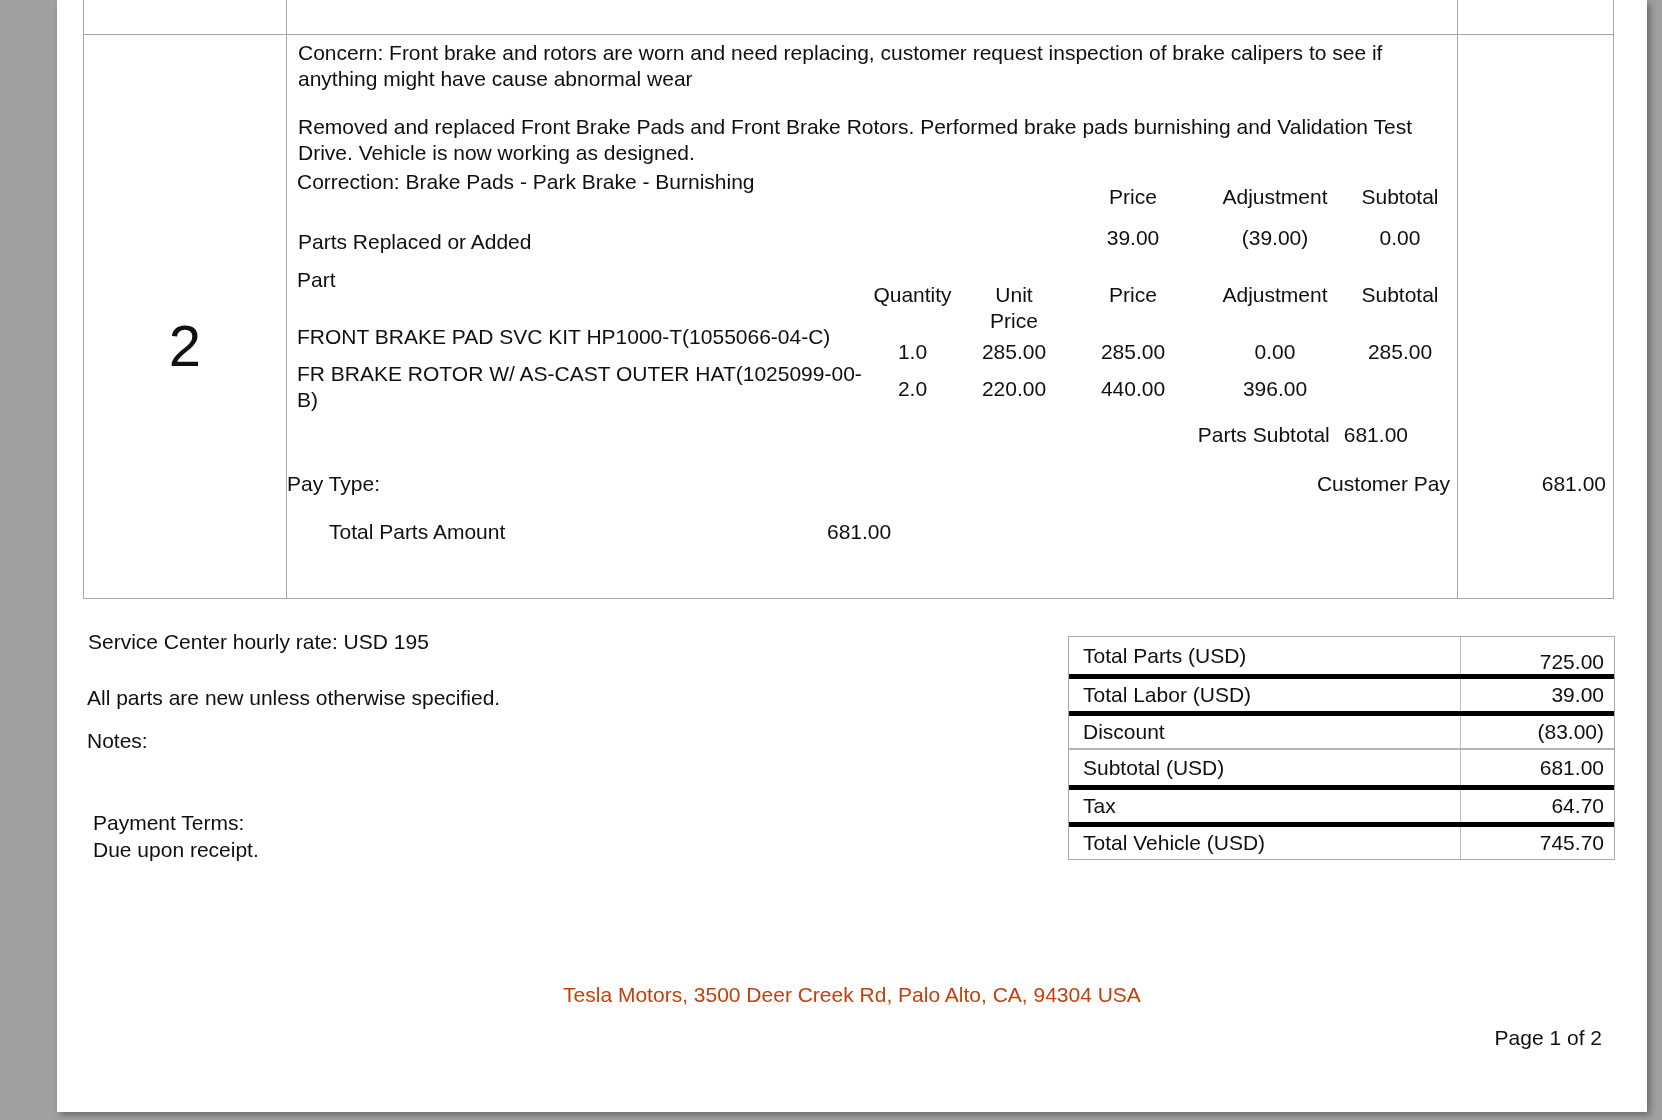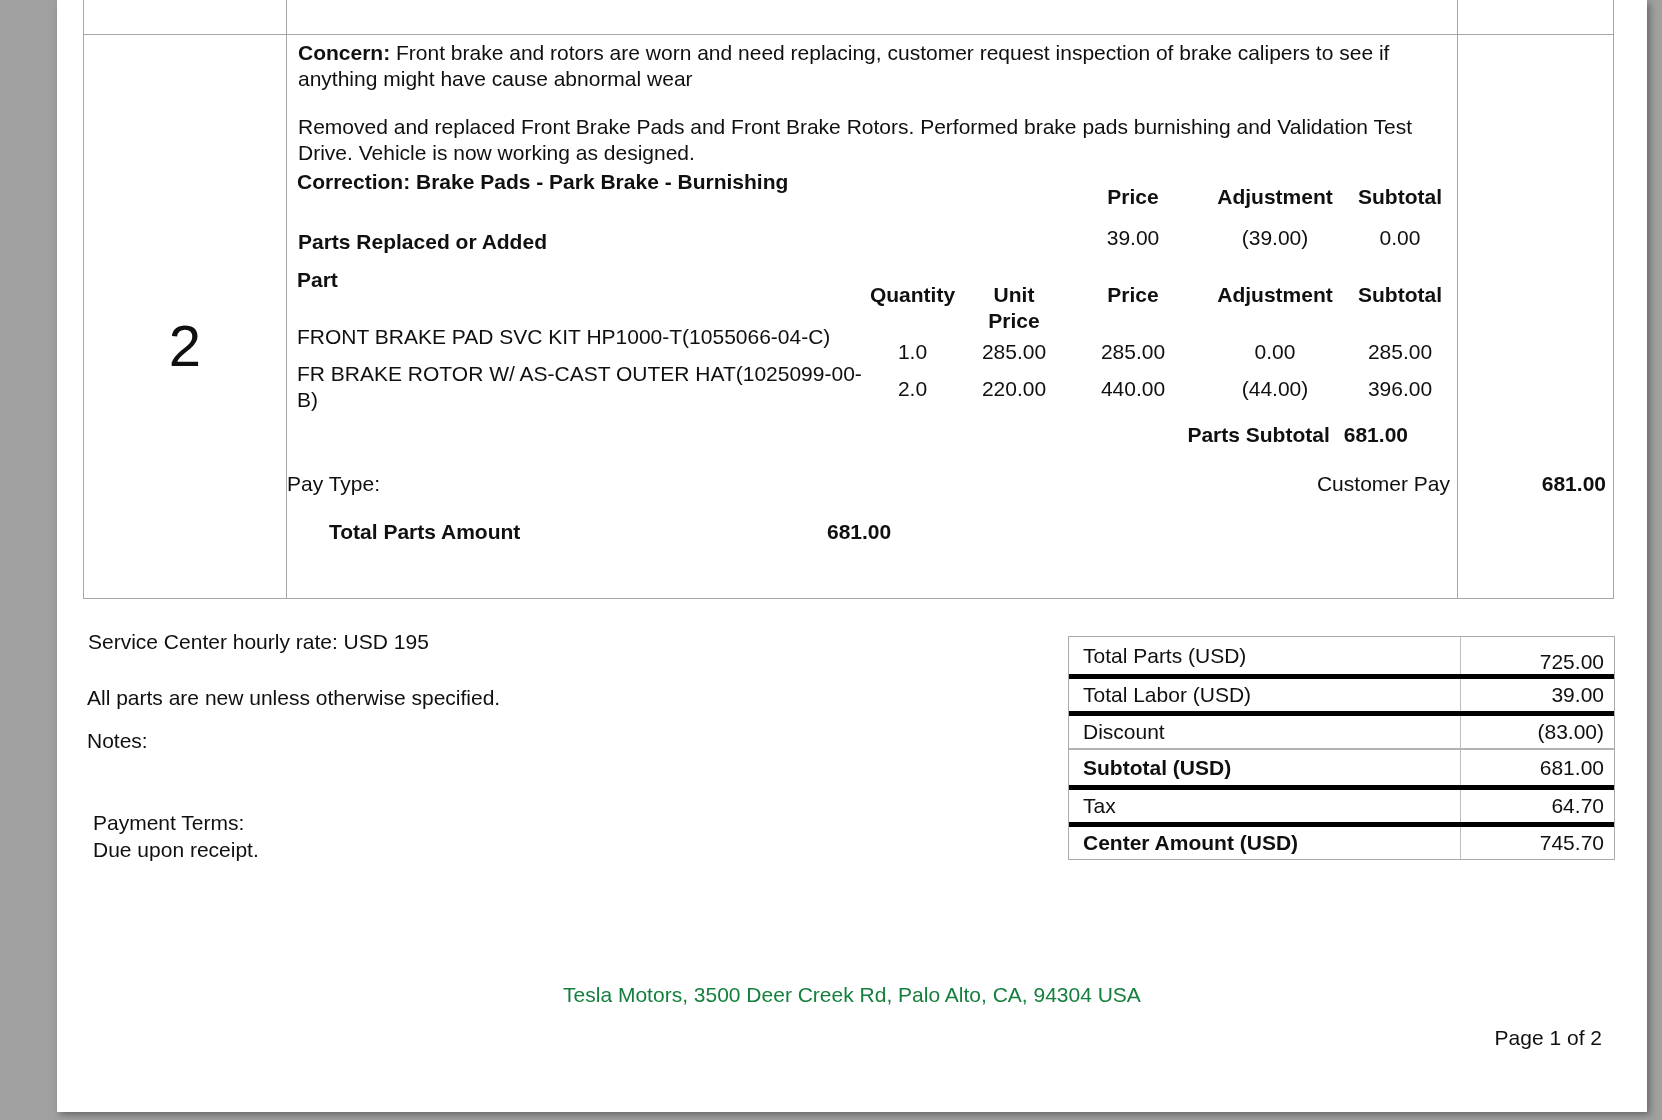--- a/index.html
+++ b/index.html
@@ -6,21 +6,21 @@
   html,body { width:1662px; height:1120px; overflow:hidden; }
   body {
     font-family:"Liberation Sans","DejaVu Sans",sans-serif;
     font-size:21px; color:#101010; background:#a0a0a0;
   }
   .viewport { position:relative; width:1662px; height:1120px; background:#a0a0a0; }
   .page {
     position:absolute; left:57px; top:0; width:1590px; height:1112px;
     background:#ffffff; box-shadow:3px 3px 7px rgba(0,0,0,0.35);
   }
-  .b { font-weight:bold; }
+  .b { font-weight:normal; }
 
   
   .main-table {
     position:absolute; left:26px; top:0; width:1531px; height:599px;
     border-left:1px solid #a6a6a6; border-right:1px solid #a6a6a6; border-bottom:1px solid #a6a6a6;
   }
   .trow { display:flex; }
   .trow-top { height:35px; border-bottom:1px solid #a6a6a6; }
   .trow-main { height:563px; }
   .c1 { width:203px; border-right:1px solid #a6a6a6; position:relative; }
@@ -75,21 +75,21 @@
     border:1px solid #ababab;
   }
   .t-row { display:flex; height:37px; align-items:center; border-top:5px solid #000000; }
   .t-row:first-child { border-top:none;align-items:flex-end; }
   .t-row.sep { border-top:2px solid #b3b3b3; }
   .t-label { width:392px; padding-left:14px; border-right:1px solid #bdbdbd; height:100%; display:flex; align-items:center; }
   .t-value { flex:1; text-align:right; padding-right:10px; }
 
   
   .authorization { position:absolute; left:38px; top:889px; line-height:26px; }
-  .footer-address { position:absolute; left:0; top:983px; width:100%; text-align:center; color:#15803d; }
+  .footer-address { position:absolute; left:0; top:983px; width:100%; text-align:center; color:#c2410c; }
   .page-number { position:absolute; right:45px; top:1026px; }
 </style>
 </head>
 <body>
 
 <div class="viewport">
   <div class="page">
 
     <div class="main-table">
       <div class="trow trow-top">
@@ -138,21 +138,20 @@
             <div class="gc">285.00</div>
             <div class="gc">0.00</div>
             <div class="gc">285.00</div>
           </div>
 
           <div class="cellrow grid-parts r-part2">
             <div class="gl">FR BRAKE ROTOR W/ AS-CAST OUTER HAT(1025099-00-B)</div>
             <div class="gc">2.0</div>
             <div class="gc">220.00</div>
             <div class="gc">440.00</div>
-            <div class="gc">(44.00)</div>
             <div class="gc">396.00</div>
           </div>
 
           <div class="cellrow r-partssub">
             <span class="b">Parts Subtotal</span>
             <span class="b val">681.00</span>
           </div>
 
           <div class="cellrow r-paytype">
             <span>Pay Type:</span>
@@ -195,21 +194,21 @@
       </div>
       <div class="t-row sep">
         <div class="t-label b">Subtotal (USD)</div>
         <div class="t-value">681.00</div>
       </div>
       <div class="t-row">
         <div class="t-label">Tax</div>
         <div class="t-value">64.70</div>
       </div>
       <div class="t-row">
-        <div class="t-label b">Center Amount (USD)</div>
+        <div class="t-label b">Total Vehicle (USD)</div>
         <div class="t-value">745.70</div>
       </div>
     </div>
 
 
     <div class="footer-address">Tesla Motors, 3500 Deer Creek Rd, Palo Alto, CA, 94304 USA</div>
     <div class="page-number">Page 1 of 2</div>
 
   </div>
 </div>

